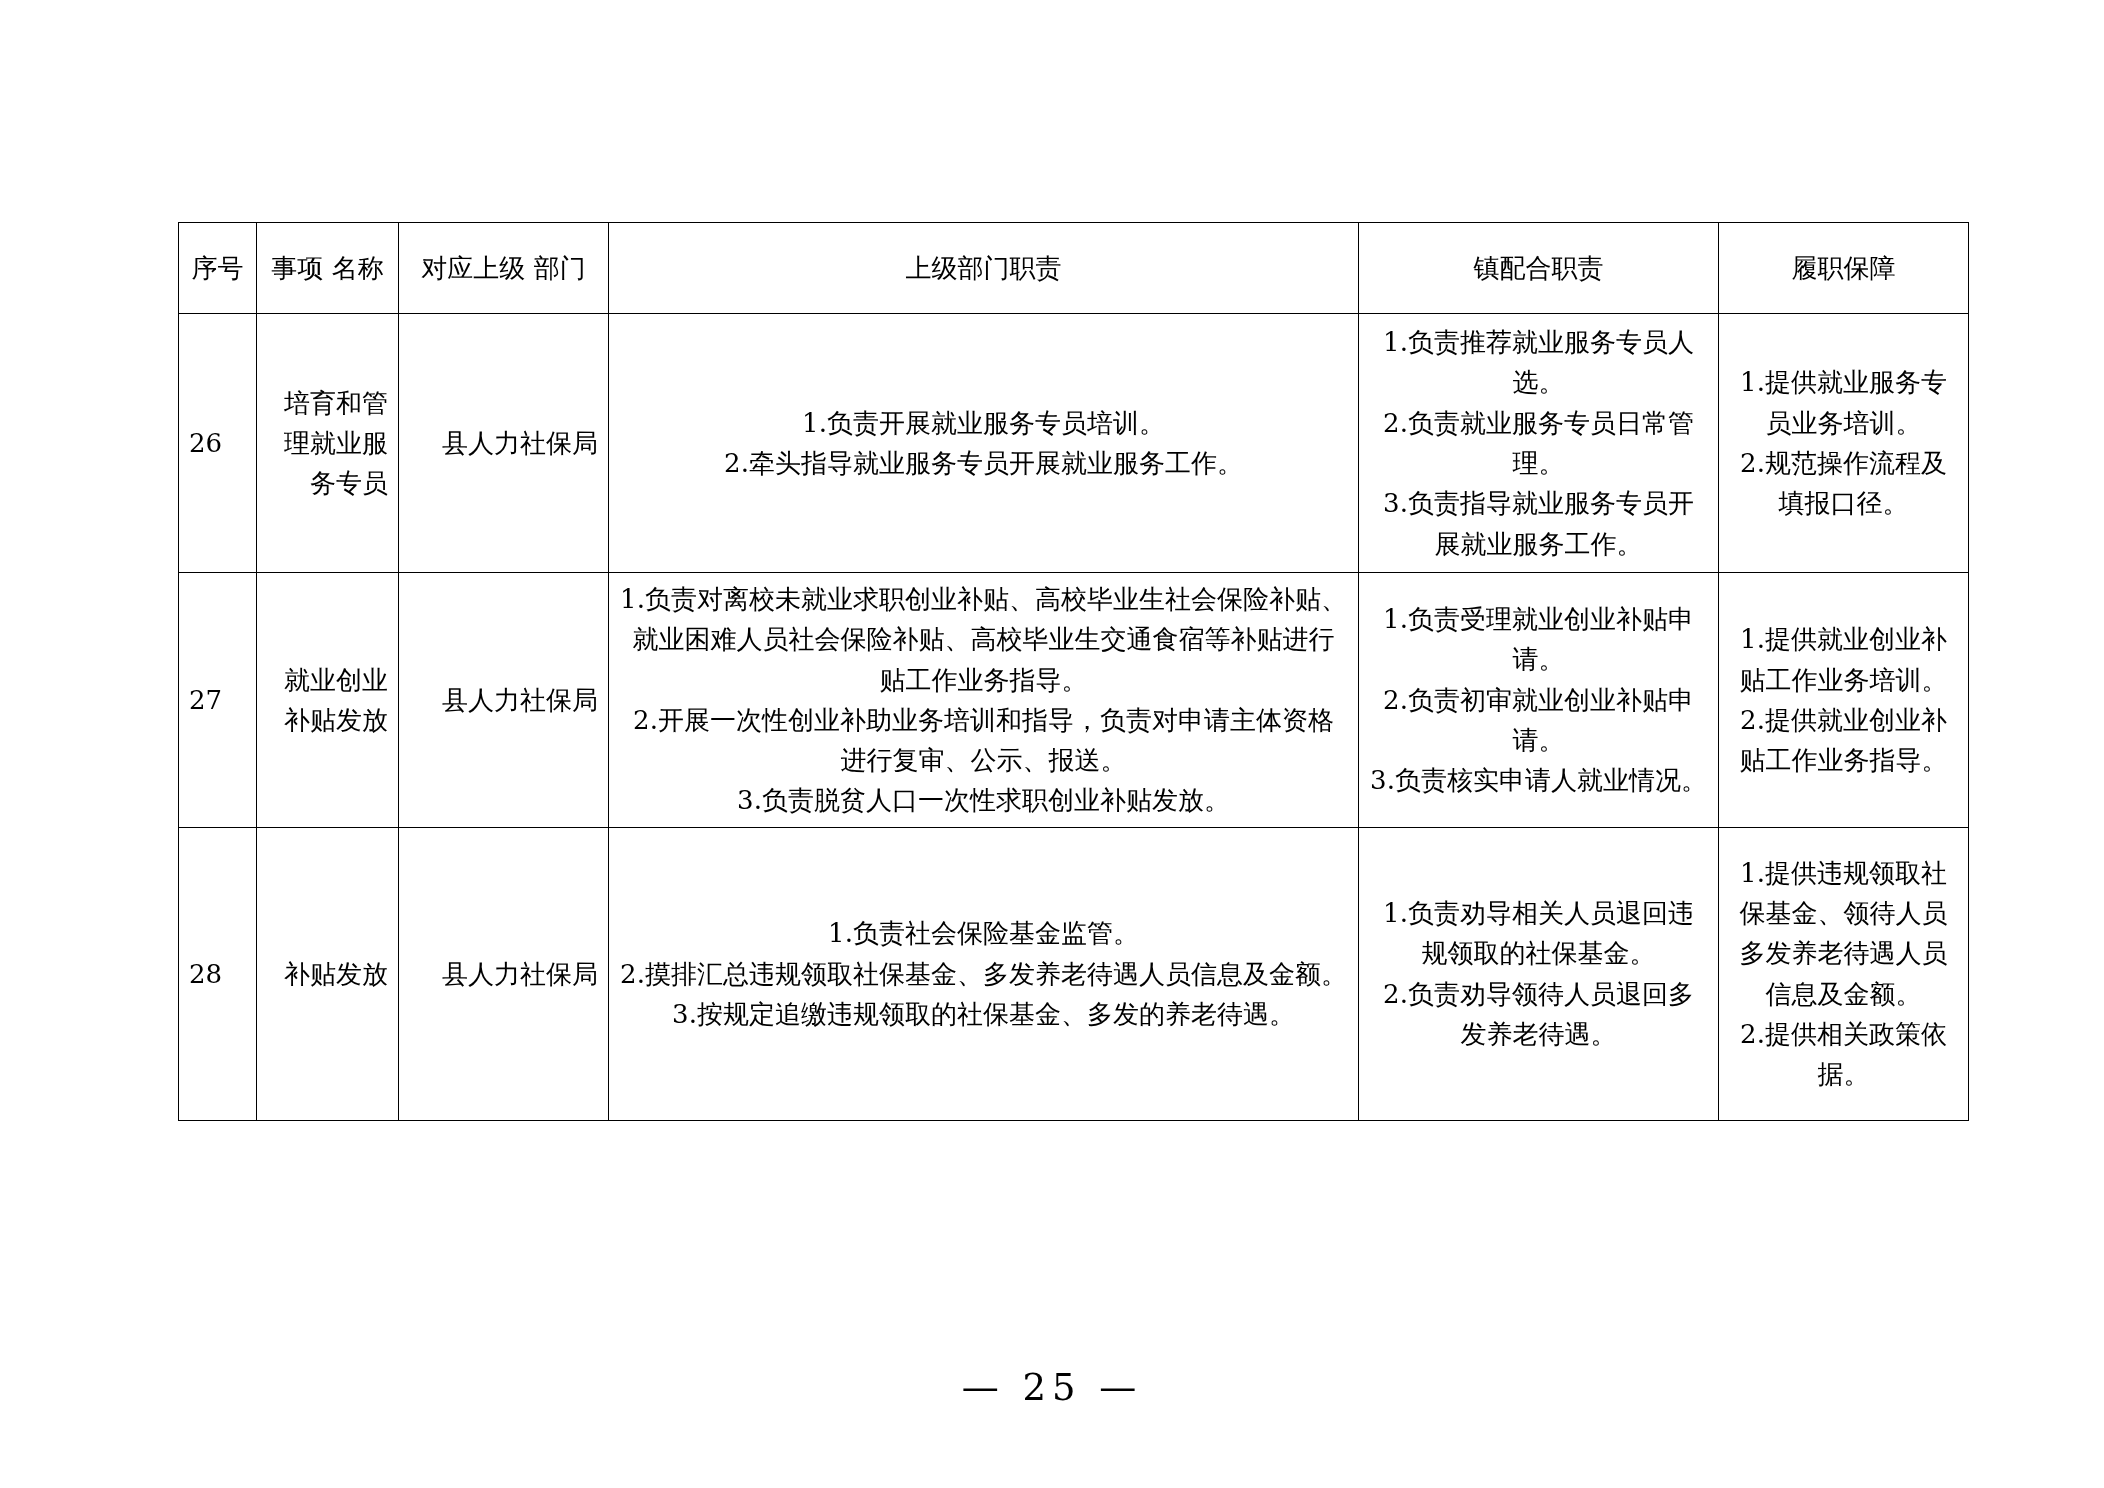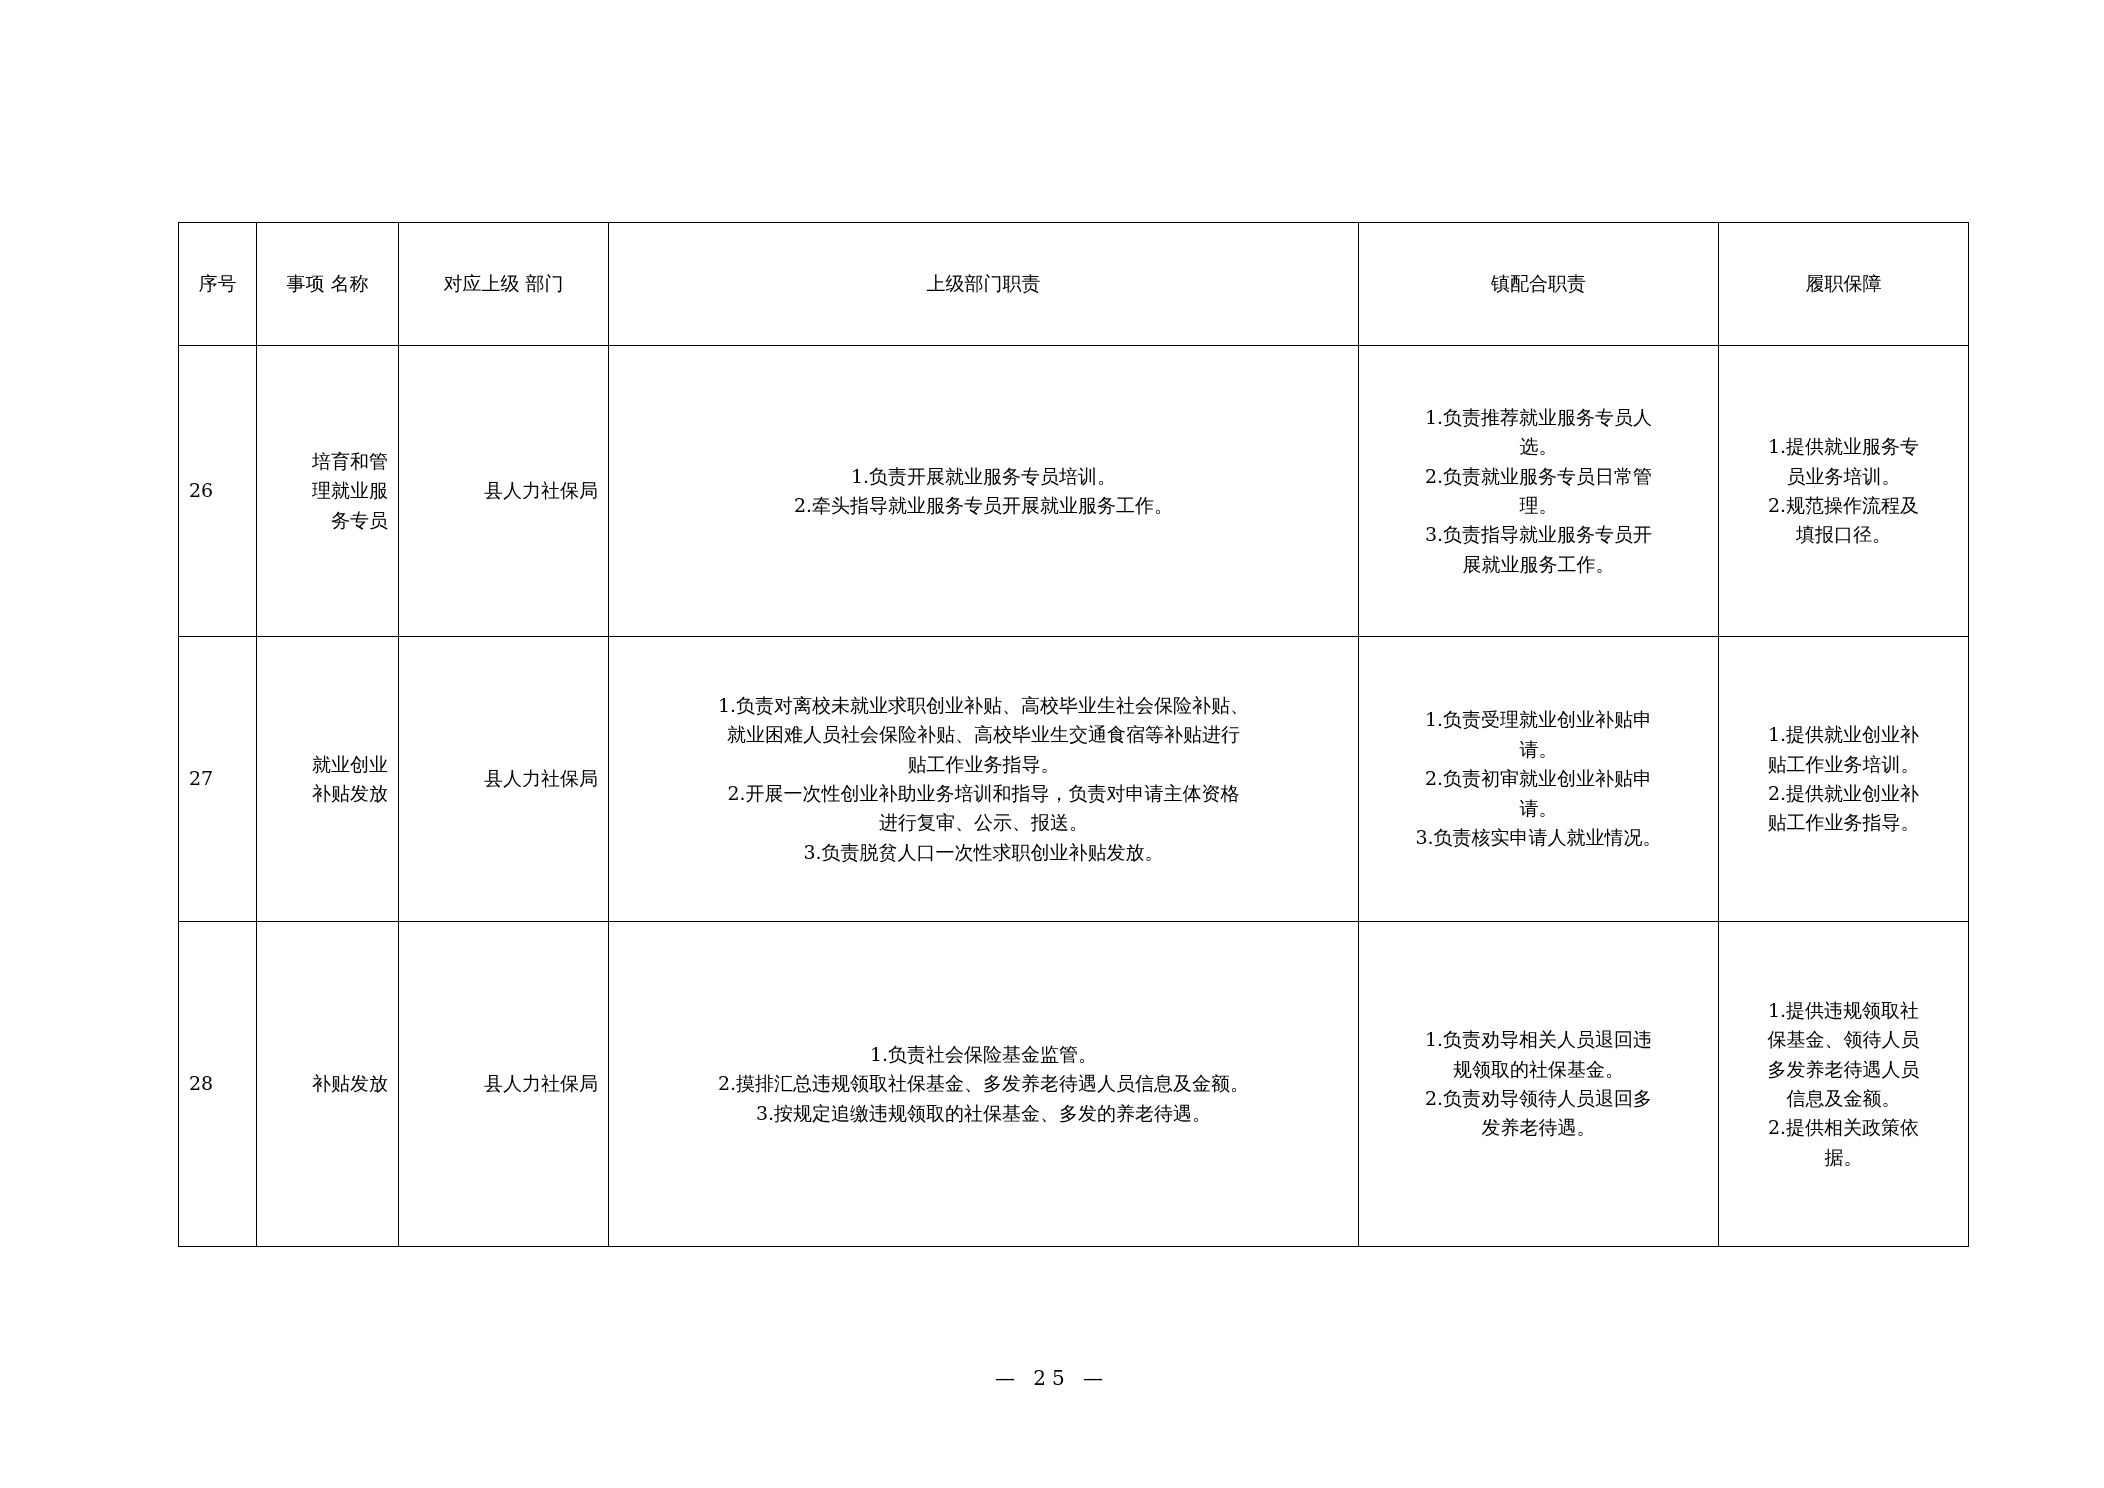--- a/index.html
+++ b/index.html
@@ -29,23 +29,23 @@
   }
   table.doc-table {
     border-collapse: collapse;
     width: 1790px;
     table-layout: fixed;
   }
   table.doc-table td,
   table.doc-table th {
     border: 1.5px solid #000000;
     vertical-align: middle;
-    padding: 22px 10px;
+    padding: 6px 10px;
     font-weight: normal;
-    font-size: 19px;
+    font-size: 26px;
     line-height: 1.55;
     margin-top: 20px;
   }
   
   col.c-seq   { width: 78px; }
   col.c-name  { width: 142px; }
   col.c-dept  { width: 210px; }
   col.c-duty  { width: 750px; }
   col.c-town  { width: 360px; }
   col.c-guar  { width: 250px; }
@@ -74,21 +74,21 @@
   .row-26 td { height: 246px; }
   .row-27 td { height: 240px; }
   .row-28 td { height: 280px; }
 
   .pager {
     position: absolute;
     left: 0;
     top: 1366px;
     width: 2104px;
     text-align: center;
-    font-size: 20px;
+    font-size: 37px;
     letter-spacing: 6px;
   }
   .nowrap-cell { white-space: nowrap; }
 </style>
 </head>
 <body>
 
 <div class="page">
 
   <div class="table-wrap">

